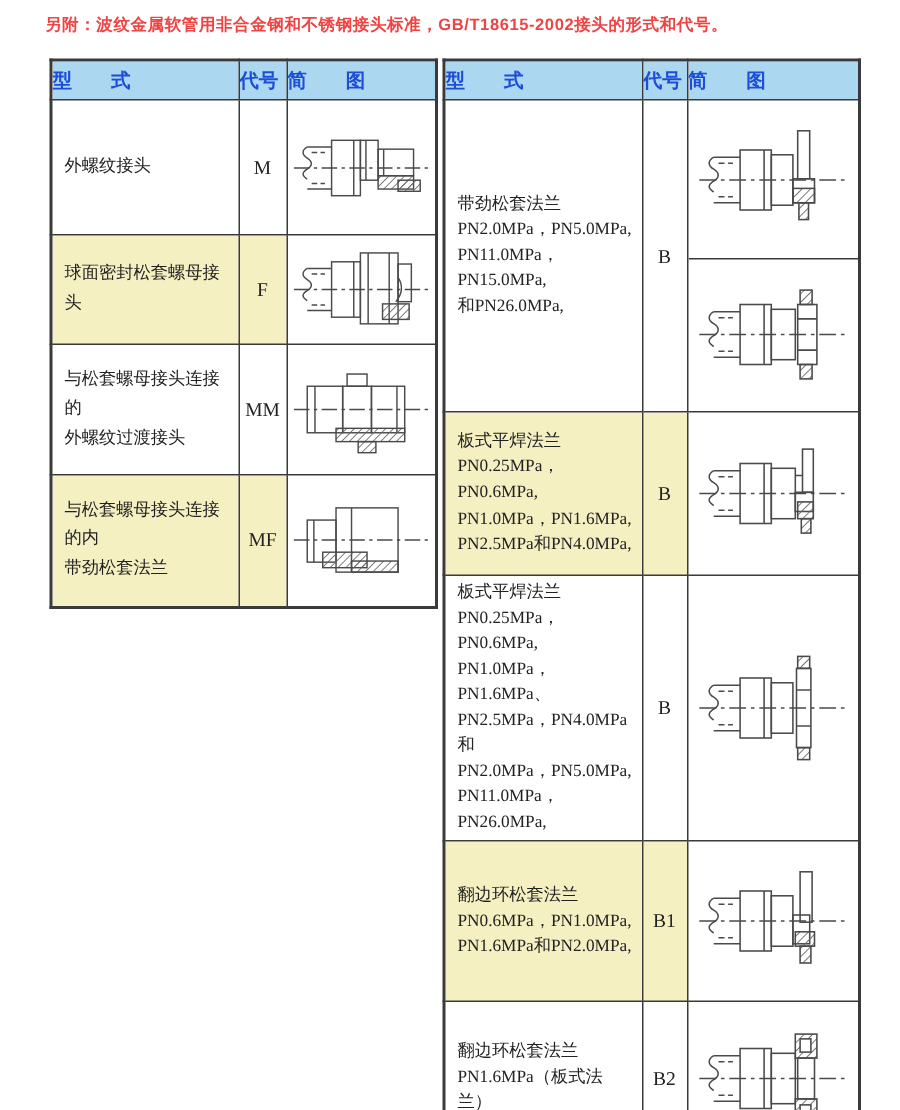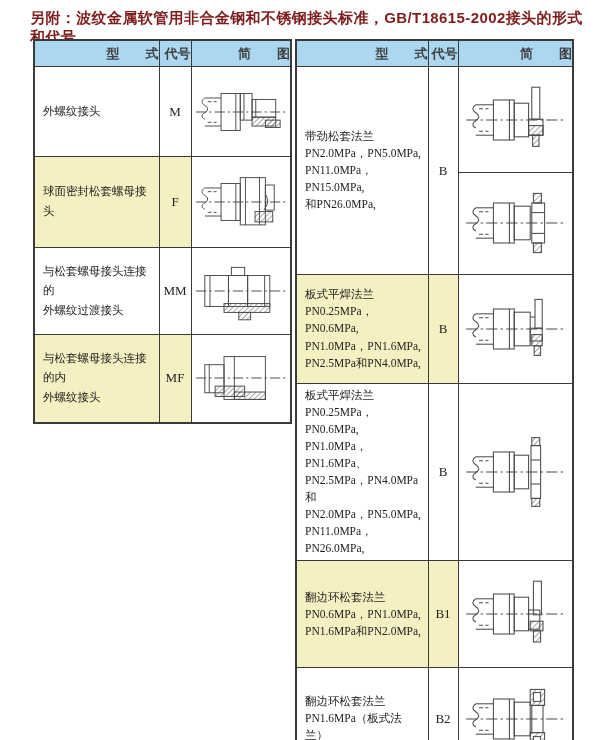--- a/index.html
+++ b/index.html
@@ -11,28 +11,28 @@
   }
   html,body{margin:0;padding:0}
   body{
     width:600px;height:740px;position:relative;overflow:hidden;
     background:var(--page-bg);
     font-family:"Liberation Sans","DejaVu Sans",sans-serif;
     color:#1c1c1c;
   }
   .title{
     position:absolute;left:30px;top:9px;width:560px;
-    font-size:15px;font-weight:bold;letter-spacing:.4px;color:#7f1d1d;
+    font-size:11px;font-weight:bold;letter-spacing:.4px;color:#ef4444;
   }
   .tables{position:absolute;left:33px;top:39px;display:flex;gap:3px;align-items:flex-start}
   table{border-collapse:collapse;table-layout:fixed;background:#fff;border:2.5px solid var(--border)}
   td,th{border:1.6px solid var(--border);padding:0;overflow:hidden}
   th{
     background:var(--header-bg);height:25px;
-    font-size:13px;font-weight:bold;color:#404040;text-align:right;vertical-align:middle;
+    font-size:13px;font-weight:bold;color:#1d4ed8;text-align:left;vertical-align:middle;
   }
   .type{
     vertical-align:middle;text-align:left;
     padding:3px 3px 3px 8px;
     font-family:"Liberation Serif","DejaVu Serif",serif;
     font-size:11.5px;color:#222;white-space:pre-line;margin-left:48px;
   }
   .t-left .type{line-height:1.7}
   .t-right .type{line-height:1.48}
   .code{
@@ -212,42 +212,42 @@
     </tr>
     <tr style="height:90px">
       <td class="type">外螺纹接头</td>
       <td class="code">M</td>
       <td class="diag">
         <svg class="d" viewBox="0 0 130 90">
               <use href="#d-m"></use>
             </svg>
       </td>
     </tr>
-    <tr style="height:91px">
+    <tr style="height:73px">
       <td class="type hl">球面密封松套螺母接头</td>
       <td class="code hl">F</td>
       <td class="diag">
         <svg class="d" viewBox="0 0 130 90">
               <use href="#d-f"></use>
             </svg>
       </td>
     </tr>
     <tr style="height:87px">
       <td class="type">与松套螺母接头连接的
 外螺纹过渡接头</td>
       <td class="code">MM</td>
       <td class="diag">
         <svg class="d" viewBox="0 0 130 90">
               <use href="#d-mm"></use>
             </svg>
       </td>
     </tr>
     <tr style="height:88px">
       <td class="type hl">与松套螺母接头连接的内
-外螺纹接头</td>
+带劲松套法兰</td>
       <td class="code hl">MF</td>
       <td class="diag">
         <svg class="d" viewBox="0 0 130 90">
               <use href="#d-mf"></use>
             </svg>
       </td>
     </tr>
   </tbody>
     </table>
 

